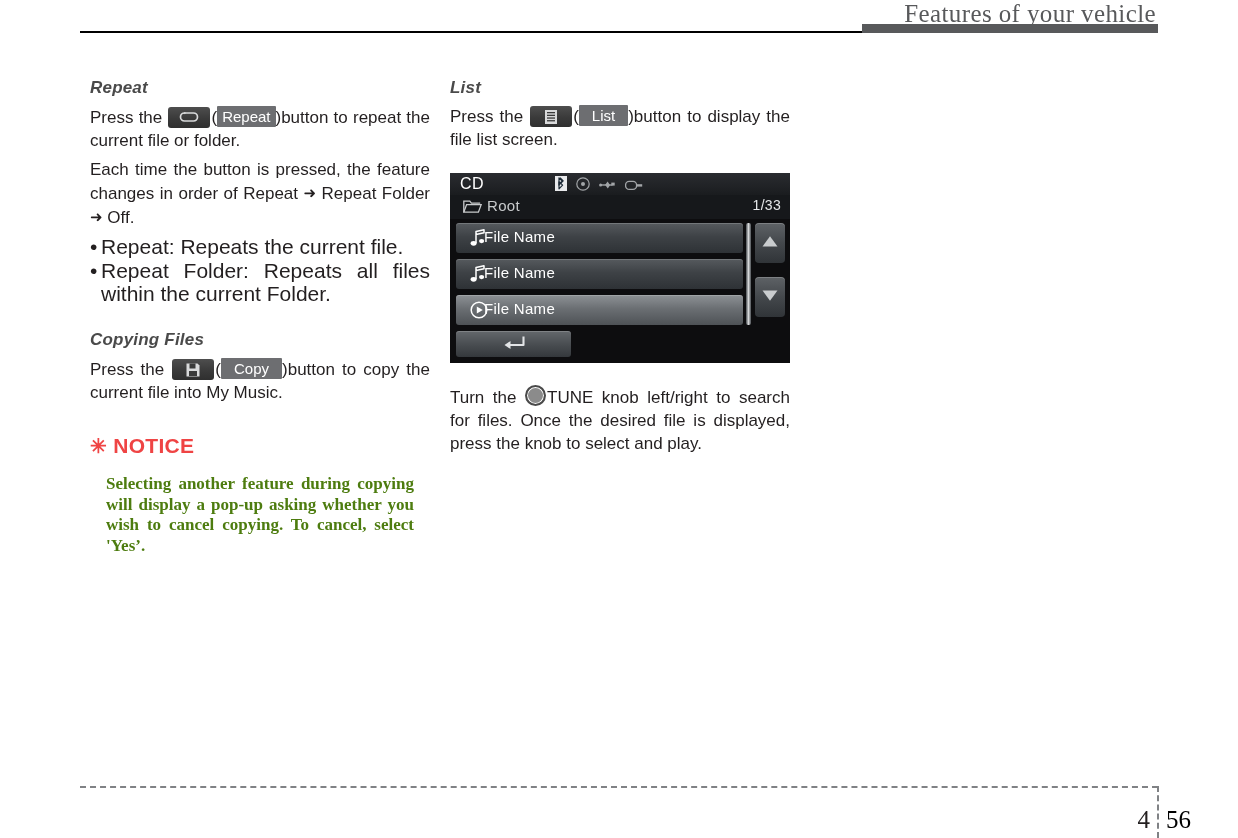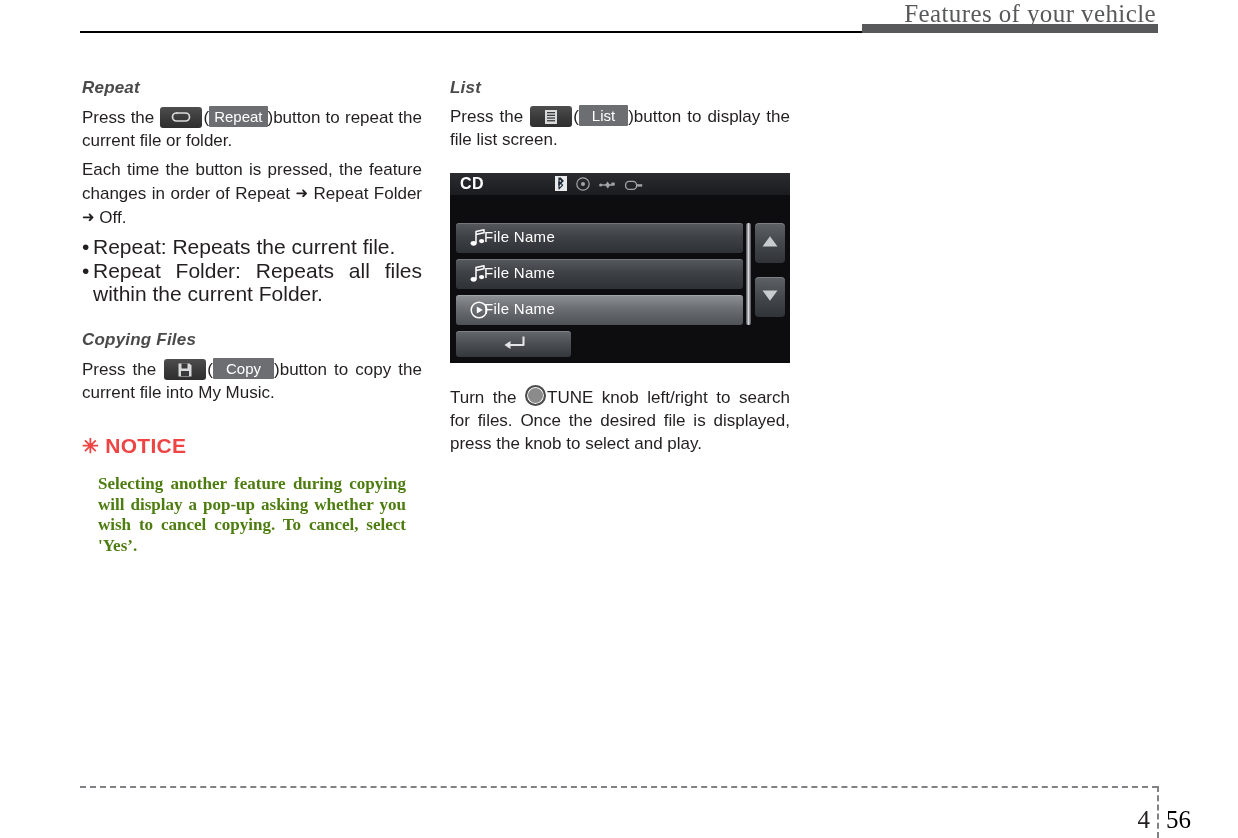--- a/index.html
+++ b/index.html
@@ -45,21 +45,21 @@
     left: 862px;
     top: 24px;
     width: 296px;
     height: 9px;
     background: #58595b;
   }
 
   
   .col-left {
     position: absolute;
-    left: 82px;
+    left: 90px;
     top: 78px;
     width: 340px;
   }
   .col-right {
     position: absolute;
     left: 450px;
     top: 78px;
     width: 340px;
   }
 
@@ -179,21 +179,21 @@
     position: absolute;
     left: 0; top: 0;
     width: 340px; height: 22px;
     background: linear-gradient(180deg,#2a2c30 0%, #1a1c1f 100%);
   }
   .cd-title {
     position: absolute;
     left: 10px; top: 2px;
     color: #ffffff;
     font-size: 16px;
-    font-weight: bold;
+    font-weight: normal;
     letter-spacing: 0.5px;
   }
   .status-icons {
     position: absolute;
     left: 105px; top: 3px;
     display: flex;
     align-items: center;
     gap: 9px;
   }
   .status-icons .si { opacity: 0.85; }
@@ -386,20 +386,28 @@
             <path d="M6.2 6l2.6 3.6L11.2 6" fill="#b9bcbf"></path>
             <rect x="12.3" y="3.6" width="3.4" height="3" fill="#b9bcbf"></rect>
           </svg></span>
       <span class="si"><svg width="18" height="11" viewBox="0 0 18 11" aria-hidden="true">
             <rect x="0.6" y="1.4" width="11" height="8" rx="3.6" fill="none" stroke="#b9bcbf" stroke-width="1.3"></rect>
             <rect x="11.6" y="4.2" width="5.6" height="2.4" fill="#b9bcbf"></rect>
           </svg></span>
     </div>
   </div>
 
+  <div class="cd-pathbar">
+    <span class="folder-row-icon"><svg width="19" height="15" viewBox="0 0 19 15" aria-hidden="true">
+          <path d="M0.8 13.2V2.2h6l1.6 2h8.8" fill="none" stroke="#c8cacc" stroke-width="1.3"></path>
+          <path d="M0.8 13.2L3.6 5.6h14.6l-2.8 7.6z" fill="none" stroke="#c8cacc" stroke-width="1.3"></path>
+        </svg></span>
+    <span class="folder-row-text">Root</span>
+    <span class="page-count">1/33</span>
+  </div>
 
   <div class="file-row row0">
     <span class="fr-icon"><svg width="16" height="18" viewBox="0 0 16 18" aria-hidden="true">
           <path d="M6 14V2.6l8-1.8v3L6 5.6" fill="none" stroke="#ffffff" stroke-width="1.5" stroke-linejoin="round"></path>
           <ellipse cx="3.6" cy="14.3" rx="3" ry="2.4" fill="#ffffff"></ellipse>
           <ellipse cx="11.6" cy="12.1" rx="2.6" ry="2.1" fill="#ffffff"></ellipse>
         </svg></span>
     <span class="fr-text">File Name</span>
   </div>
 

